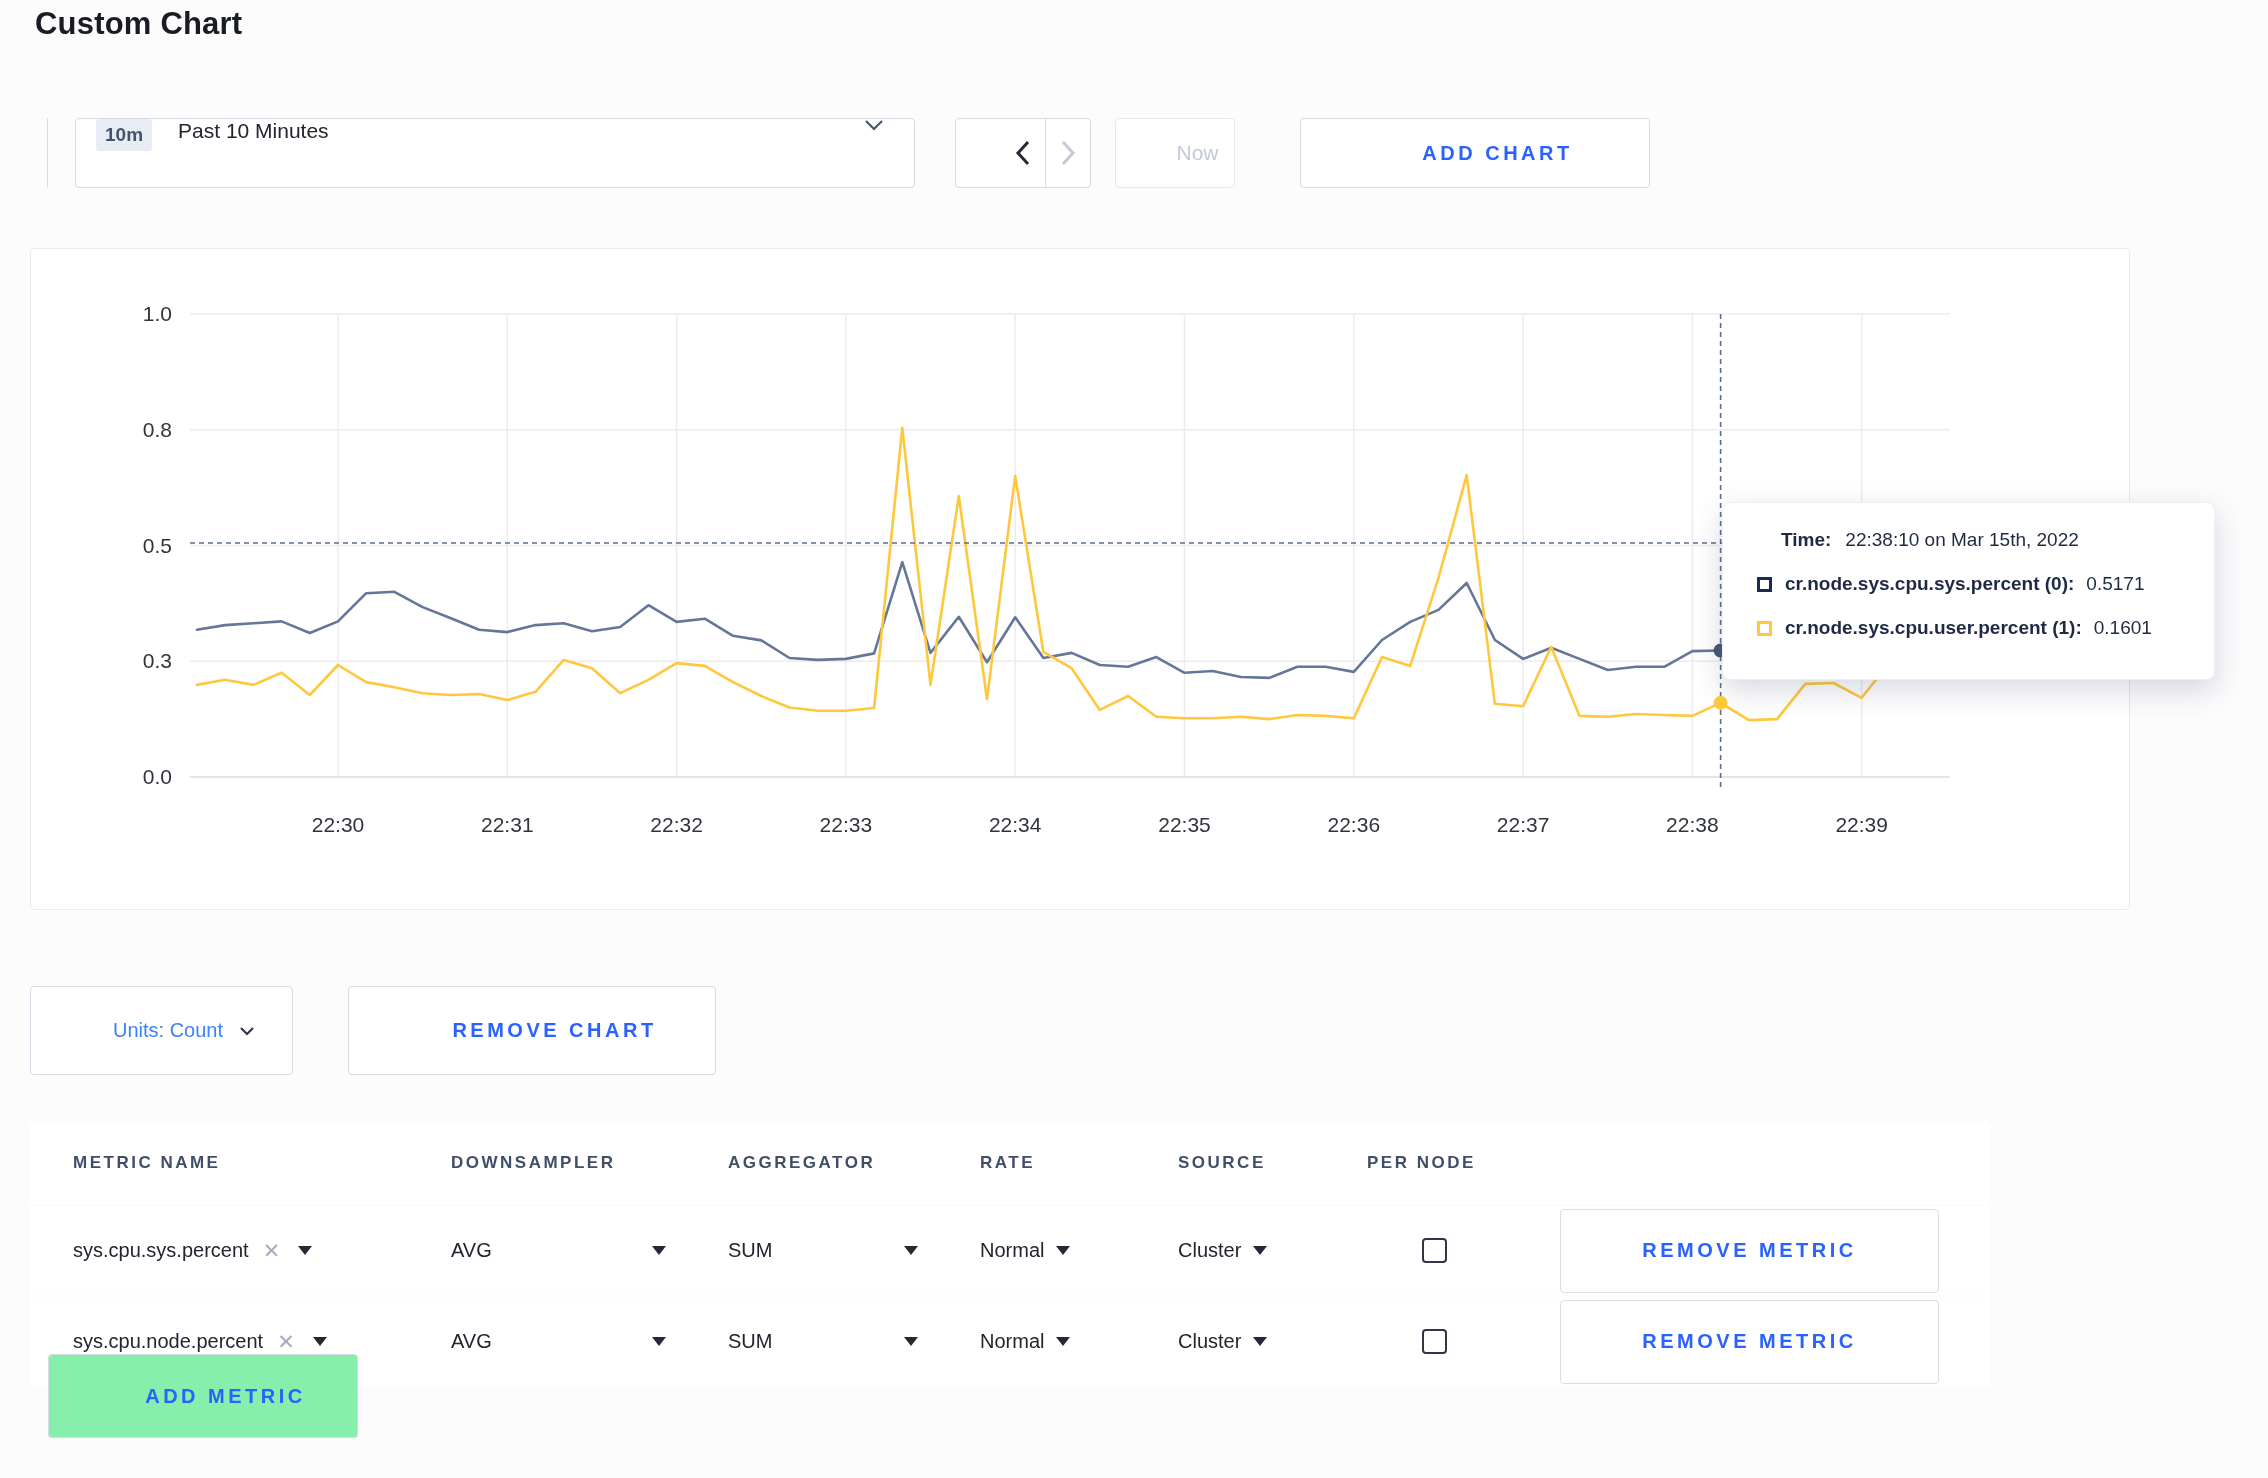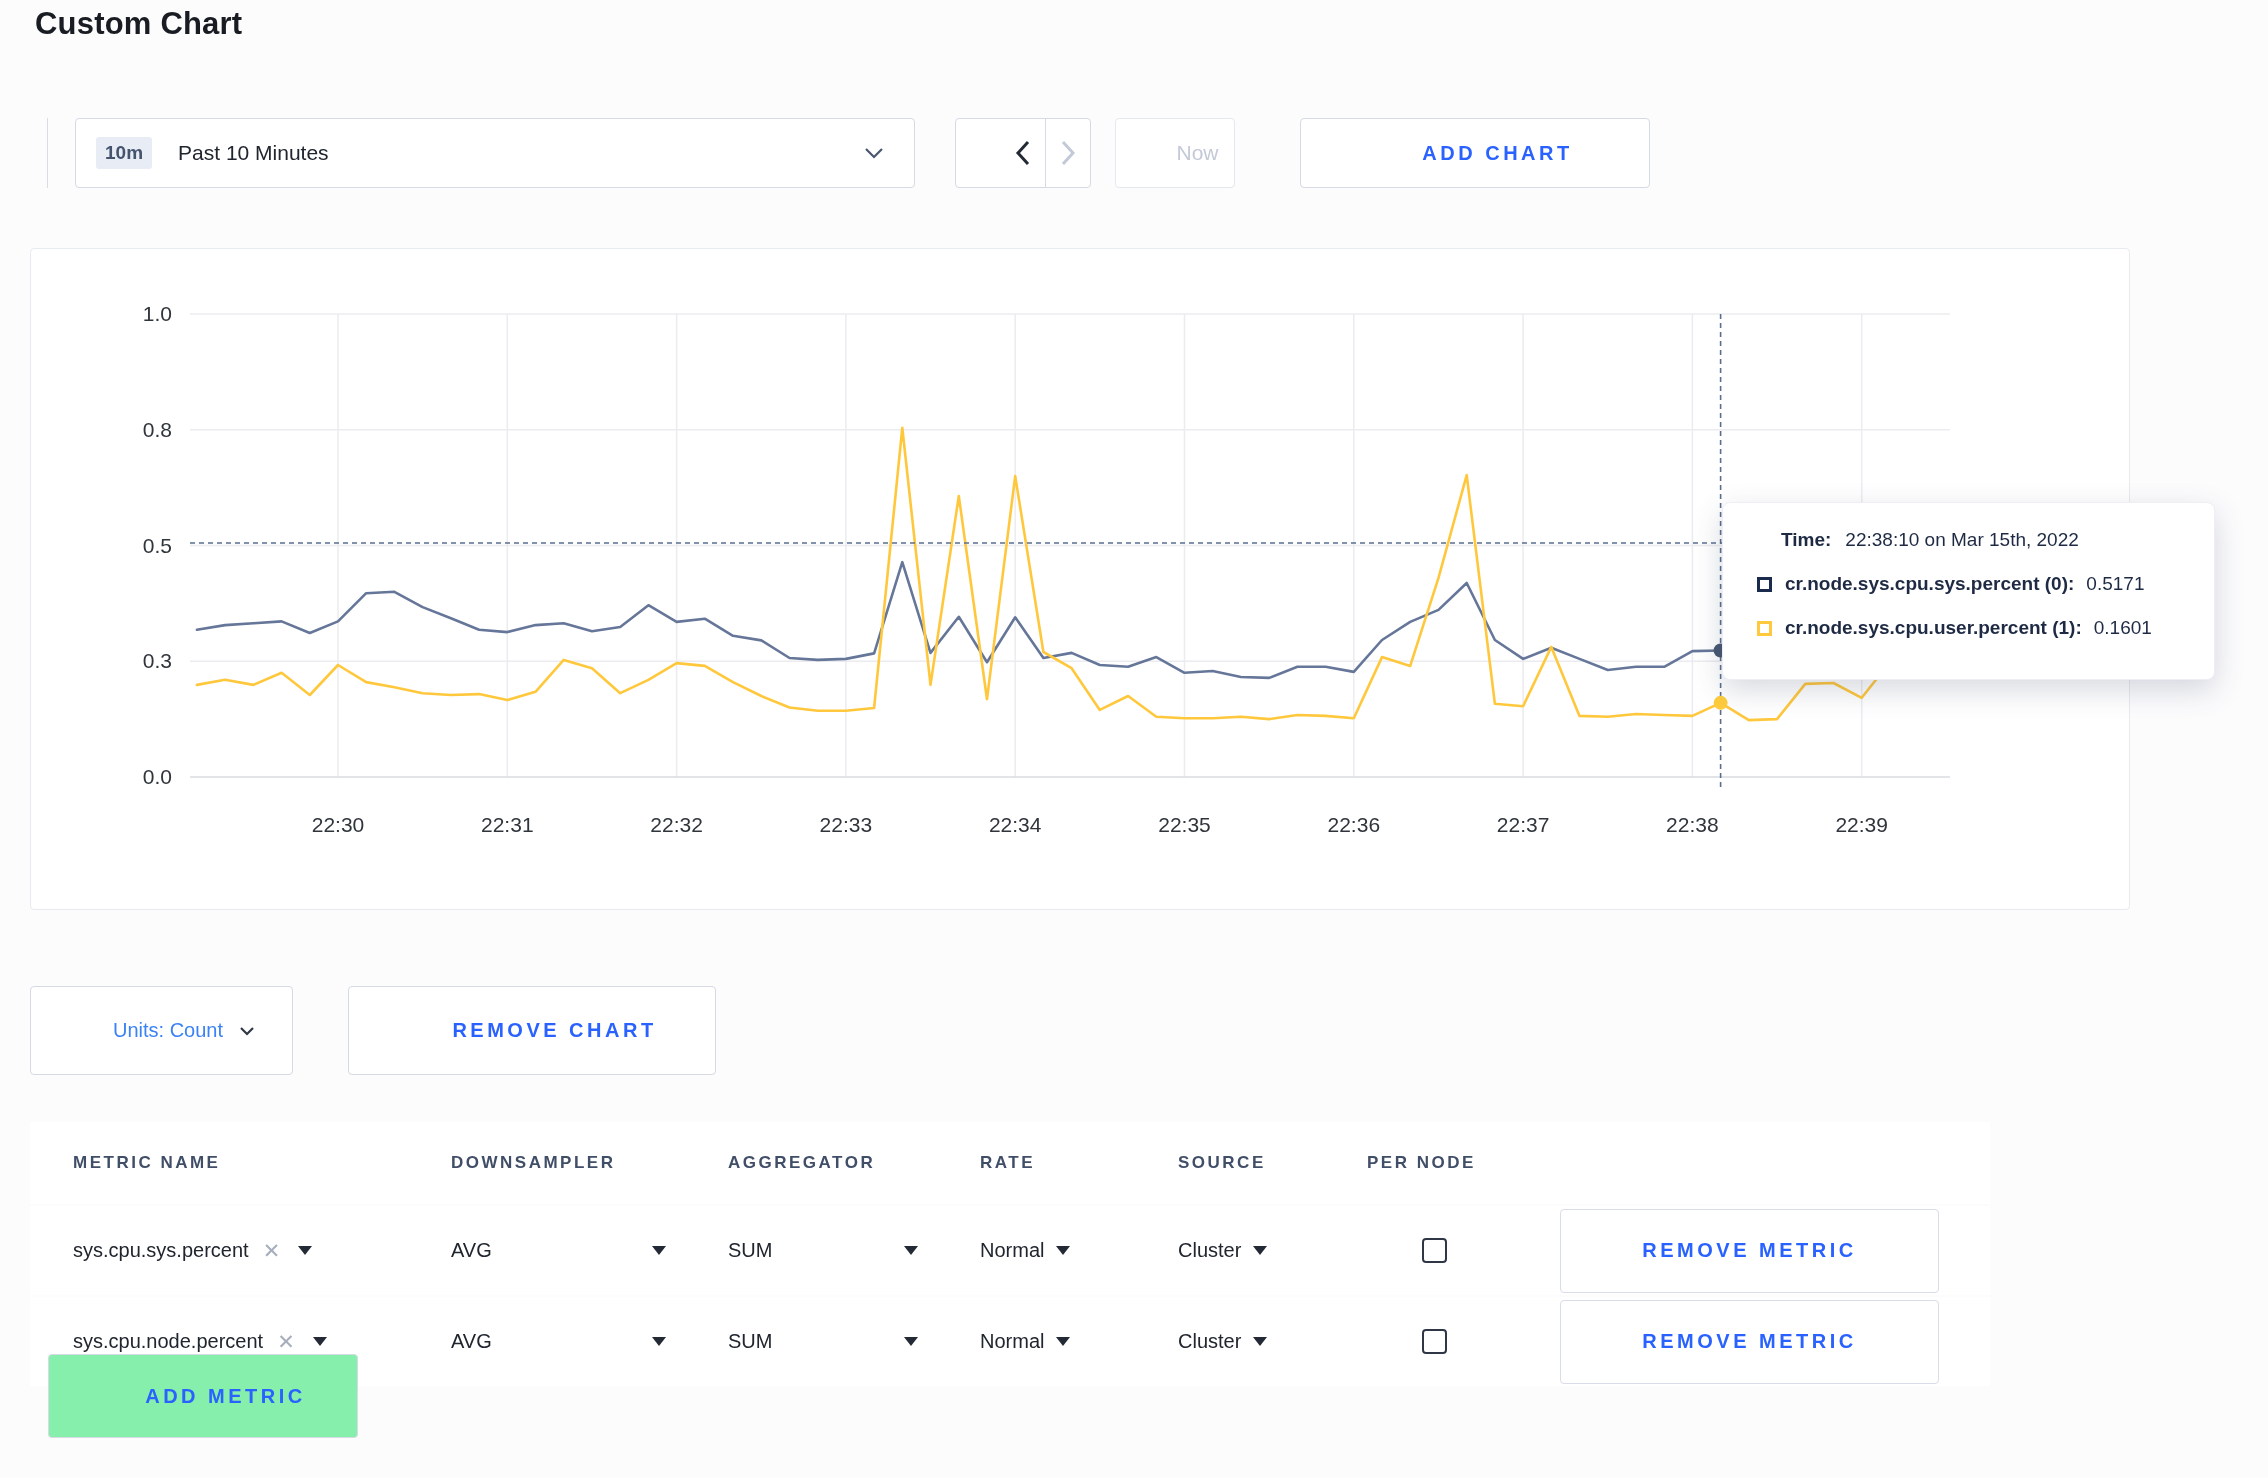--- a/index.html
+++ b/index.html
@@ -12,21 +12,21 @@
   .abs{position:absolute;}
 
   
   #page-title{
     left:35px;top:6px;font-size:31px;font-weight:600;color:#191d23;letter-spacing:.2px;
   }
 
   
   #tb-divider{left:47px;top:118px;width:1px;height:70px;background:#d9dde3;}
   .box{background:#fff;border:1px solid #d5dae4;border-radius:4px;box-sizing:border-box;padding-left:45px;}
-  #time-select{left:75px;top:118px;width:840px;height:70px;display:flex;align-items:center;padding:0 30px 0 20px;cursor:pointer;}
+  #time-select{left:75px;top:118px;width:840px;height:70px;display:flex;align-items:flex-start;padding:0 30px 0 20px;cursor:pointer;}
   #time-badge{background:#e8ecf4;color:#45536e;font-weight:700;font-size:19px;padding:5px 9px;border-radius:3px;}
   #time-label{margin-left:26px;font-size:21px;color:#20252e;}
   #time-select .chev{margin-left:auto;}
   #pager{left:955px;top:118px;width:136px;height:70px;display:flex;}
   .pager-btn{flex:1;display:flex;align-items:center;justify-content:center;cursor:pointer;}
   .pager-btn + .pager-btn{border-left:1px solid #d5dae4;}
   #now-button{left:1115px;top:118px;width:120px;height:70px;border-color:#e4e8ef;
     display:flex;align-items:center;justify-content:center;font-size:21px;color:#c3c9d7;cursor:default;}
   .blue-btn{display:flex;align-items:center;justify-content:center;
     color:#2962ff;font-weight:600;letter-spacing:3.5px;font-size:20px;cursor:pointer;}

